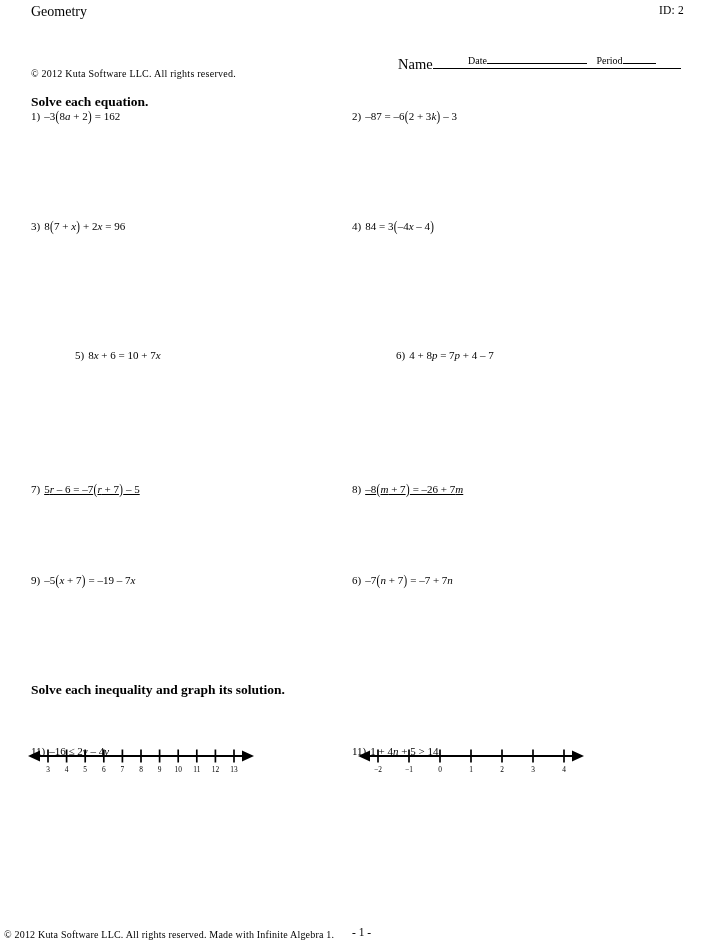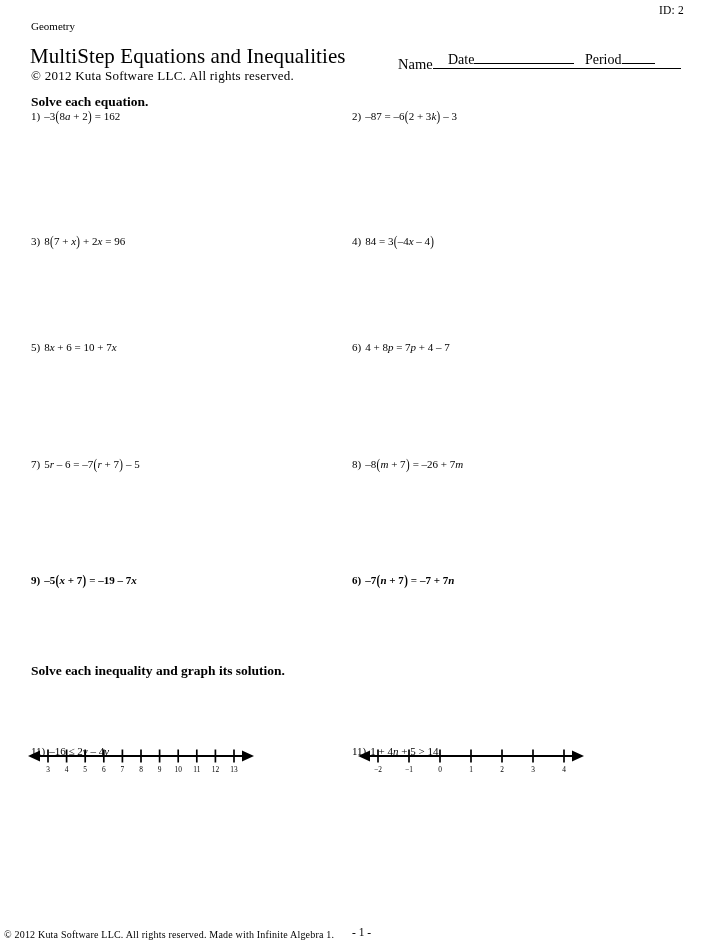--- a/index.html
+++ b/index.html
@@ -26,42 +26,42 @@
   .id-line {
     position: absolute;
     right: 44px;
     top: 4px;
     font-size: 11.5px;
     letter-spacing: 0.2px;
   }
   .course {
     position: absolute;
     left: 31px;
-    top: 20px;
-    font-size: 11px;
+    top: 4px;
+    font-size: 14px;
   }
   .name-block {
     position: absolute;
     left: 398px;
     top: 19px;
     font-size: 14.5px;
     white-space: nowrap;
     margin-top: 36px;
   }
   .name-block .rule {
     display: inline-block;
     border-bottom: 1px solid #000;
     height: 13px;
     vertical-align: baseline;
   }
   .date-block {
     position: absolute;
-    left: 448px;
+    left: 468px;
     top: 50px;
-    font-size: 14px;
+    font-size: 10px;
     white-space: nowrap;
   }
   .date-block .rule {
     display: inline-block;
     border-bottom: 1px solid #000;
     height: 13px;
     vertical-align: baseline;
   }
   .title {
     position: absolute;
@@ -69,53 +69,53 @@
     top: 44px;
     font-size: 21px;
     font-weight: normal;
     letter-spacing: 0.1px;
     white-space: nowrap;
   }
   .copyright-top {
     position: absolute;
     left: 31px;
     top: 68px;
-    font-size: 13px;
+    font-size: 10px;
     letter-spacing: 0.25px;
     white-space: nowrap;
   }
   .section-head {
     position: absolute;
     left: 31px;
     font-size: 13.5px;
     font-weight: bold;
     white-space: nowrap;
   }
   #sec-equations { top: 94px; }
-  #sec-inequalities { top: 663px; }
+  #sec-inequalities { top: 682px; }
 
   
   .problem {
     position: absolute;
     font-size: 11px;
     white-space: nowrap;
     line-height: 1.1;
   }
   .problem .num {
     display: inline-block;
     margin-right: 4px;
   }
   .col-left  { left: 31px; }
   .col-right { left: 352px; }
 
   .r1  { top: 110px; }
-  .r2  { top: 235px; }
-  .r3  { top: 341px; }
-  .r4  { top: 458px; }
-  .r5  { top: 574px; font-weight: bold; }
+  .r2  { top: 220px; }
+  .r3  { top: 349px; margin-left: 44px; }
+  .r4  { top: 483px; text-decoration: underline; }
+  .r5  { top: 574px; }
   .r6  { top: 745px; }
 
   var, .v {
     font-style: italic;
     font-family: "Liberation Serif", serif;
   }
   .paren-tall {
     display: inline-block;
     transform: scaleY(1.28);
     transform-origin: center;
@@ -165,21 +165,20 @@
 
   <div class="name-block">
     <span>Name</span><span class="rule" style="width:248px"></span>
   </div>
 
   <div class="date-block">
     <span>Date</span><span class="rule" style="width:100px"></span>
     <span style="display:inline-block;width:7px"></span><span>Period</span><span class="rule" style="width:33px"></span>
   </div>
 
-  <div class="title">MultiStep Equations and Inequalities</div>
   <div class="copyright-top">© 2012 Kuta Software LLC.  All rights reserved.</div>
 
   <div class="section-head" id="sec-equations">Solve each equation.</div>
 
   <div class="problem col-left r1">
     <span class="num">1)</span><span>–3<span class="paren-tall">(</span>8<var>a</var> + 2<span class="paren-tall">)</span> = 162</span>
   </div>
   <div class="problem col-right r1">
     <span class="num">2)</span><span>–87 = –6<span class="paren-tall">(</span>2 + 3<var>k</var><span class="paren-tall">)</span> – 3</span>
   </div>

